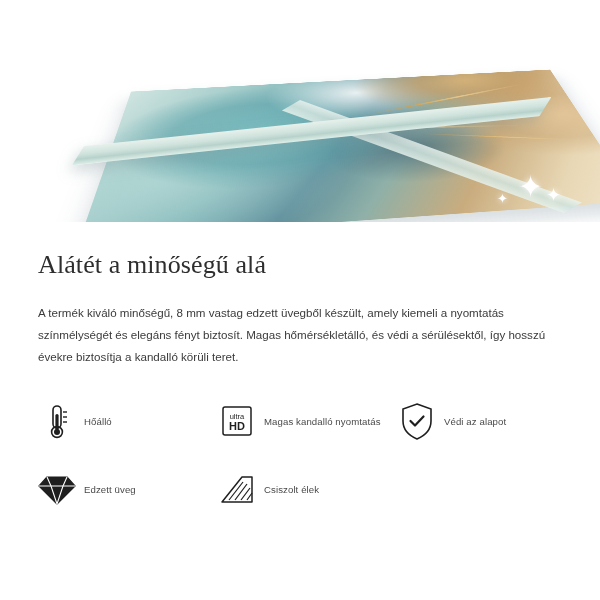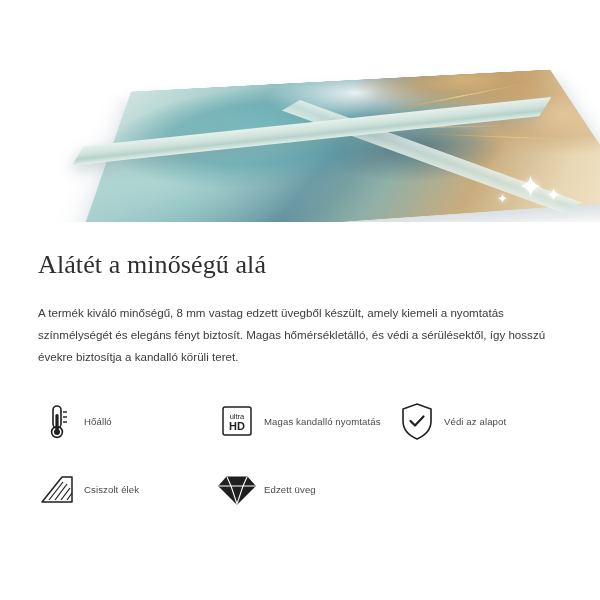--- a/index.html
+++ b/index.html
@@ -224,37 +224,37 @@
         <svg width="38" height="42" viewBox="0 0 38 42">
           <path d="M19 3 L33 8 V20 C33 29 26 35 19 38 C12 35 5 29 5 20 V8 Z" fill="none" stroke="#1f1f1f" stroke-width="1.6"></path>
           <path d="M12.5 20 L17 24.5 L25.5 15.5" fill="none" stroke="#1f1f1f" stroke-width="2.2" stroke-linecap="round" stroke-linejoin="round"></path>
         </svg>
       </div>
       <div class="feature-label">Védi az alapot</div>
     </div>
 
     <div class="feature">
       <div class="feature-icon">
+        <svg width="40" height="38" viewBox="0 0 40 38">
+          <path d="M10 6 H30 L38 15 L20 33 L2 15 Z" fill="#1f1f1f" stroke="#1f1f1f" stroke-width="1.2" stroke-linejoin="round"></path>
+          <path d="M10 6 L14 15 L20 33 L26 15 L30 6" fill="none" stroke="#ffffff" stroke-width="1.1"></path>
+          <path d="M2 15 H38" fill="none" stroke="#ffffff" stroke-width="1.1"></path>
+        </svg>
+      </div>
+      <div class="feature-label">Edzett üveg</div>
+    </div>
+
+    <div class="feature">
+      <div class="feature-icon">
         <svg width="42" height="38" viewBox="0 0 42 38">
           <path d="M6 31 L26 6 L36 6 L36 31 Z" fill="none" stroke="#1f1f1f" stroke-width="1.5" stroke-linejoin="round"></path>
           <line x1="13" y1="29" x2="27" y2="11" stroke="#1f1f1f" stroke-width="1.2"></line>
           <line x1="19" y1="29" x2="31" y2="13" stroke="#1f1f1f" stroke-width="1.2"></line>
           <line x1="25" y1="29" x2="34" y2="17" stroke="#1f1f1f" stroke-width="1.2"></line>
           <line x1="31" y1="29" x2="36" y2="22" stroke="#1f1f1f" stroke-width="1.2"></line>
         </svg>
       </div>
       <div class="feature-label">Csiszolt élek</div>
     </div>
 
-    <div class="feature">
-      <div class="feature-icon">
-        <svg width="40" height="38" viewBox="0 0 40 38">
-          <path d="M10 6 H30 L38 15 L20 33 L2 15 Z" fill="#1f1f1f" stroke="#1f1f1f" stroke-width="1.2" stroke-linejoin="round"></path>
-          <path d="M10 6 L14 15 L20 33 L26 15 L30 6" fill="none" stroke="#ffffff" stroke-width="1.1"></path>
-          <path d="M2 15 H38" fill="none" stroke="#ffffff" stroke-width="1.1"></path>
-        </svg>
-      </div>
-      <div class="feature-label">Edzett üveg</div>
-    </div>
-
 
   </div>
 </div>
 
 </body></html>

